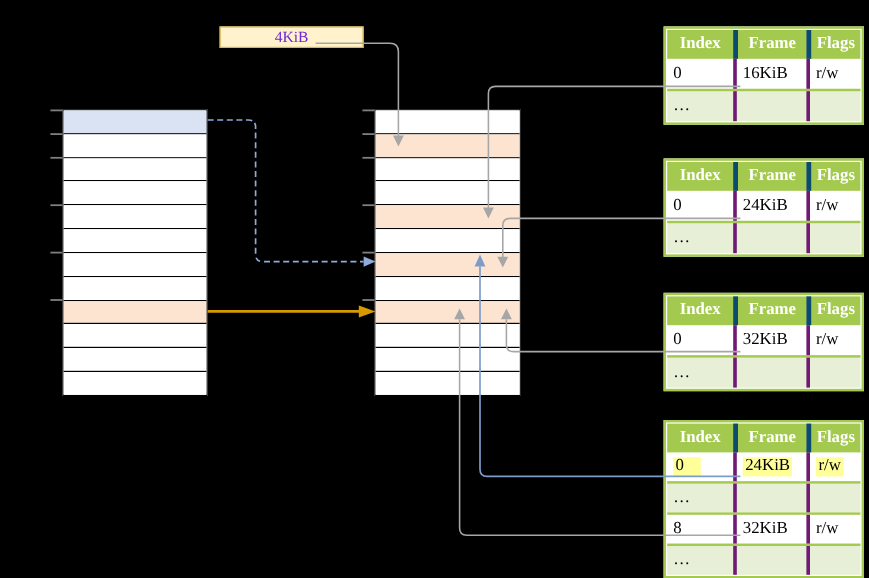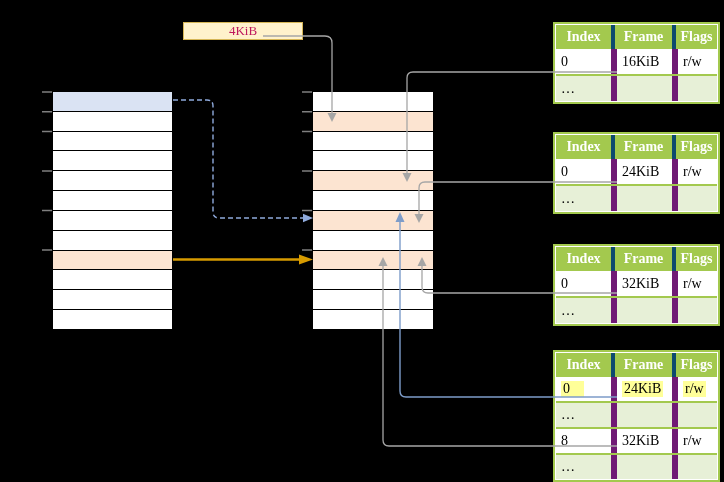--- a/index.html
+++ b/index.html
@@ -6,21 +6,21 @@
   #canvas{
     position:relative;width:724px;height:482px;background:#000;overflow:hidden;
     font-family:"Liberation Serif","DejaVu Serif",serif;
   }
   
   .freebox{
     position:absolute;left:183px;top:22px;width:120px;height:18px;
     background:var(--free-box-fill,#fff2cc);
     border:1px solid var(--free-box-border,#d6b656);
     box-sizing:border-box;display:flex;align-items:center;justify-content:center;
-    font-size:13px;color:#be185d;
+    font-size:13px;color:#6d28d9;
   }
   
   .memtable{
     position:absolute;top:91px;height:239px;box-sizing:border-box;
     border:1px solid #000;background:#fff;display:flex;flex-direction:column;
   }
   #left-table{left:52px;width:121px;}
   #middle-table{left:312px;width:122px;}
   .memrow{flex:1;border-bottom:1px solid #000;}
   .memrow:last-child{border-bottom:none;}
@@ -39,21 +39,21 @@
   }
   .pt-hcell + .pt-hcell{border-left:4px solid #0c4a6e;}
   .pt-row{display:flex;height:25px;}
   .pt4 .pt-row{height:24px;}
   .pt-row + .pt-row{border-top:2px solid var(--header-green,#a3c94e);}
   .pt-row.first{border-top:none;}
   .pt-cell{
     font-size:14px;color:#000;box-sizing:border-box;display:flex;align-items:center;
     padding-left:5px;overflow:hidden;white-space:nowrap;
   }
-  .pt-cell + .pt-cell{border-left:6px solid #701a75;}
+  .pt-cell + .pt-cell{border-left:3px solid #701a75;}
   .pt-row.shaded{background:var(--row-green,#e7f0d7);}
   .c-index{width:55px;}
   .c-frame{width:61px;}
   .c-flags{flex:1;}
   .hl{background:var(--highlight-yellow,#ffff99);padding:0 2px;}
   .hl-wide{padding-right:14px;}
   
   #overlay{position:absolute;left:0;top:0;pointer-events:none;z-index:5;}
 </style>
 </head>

